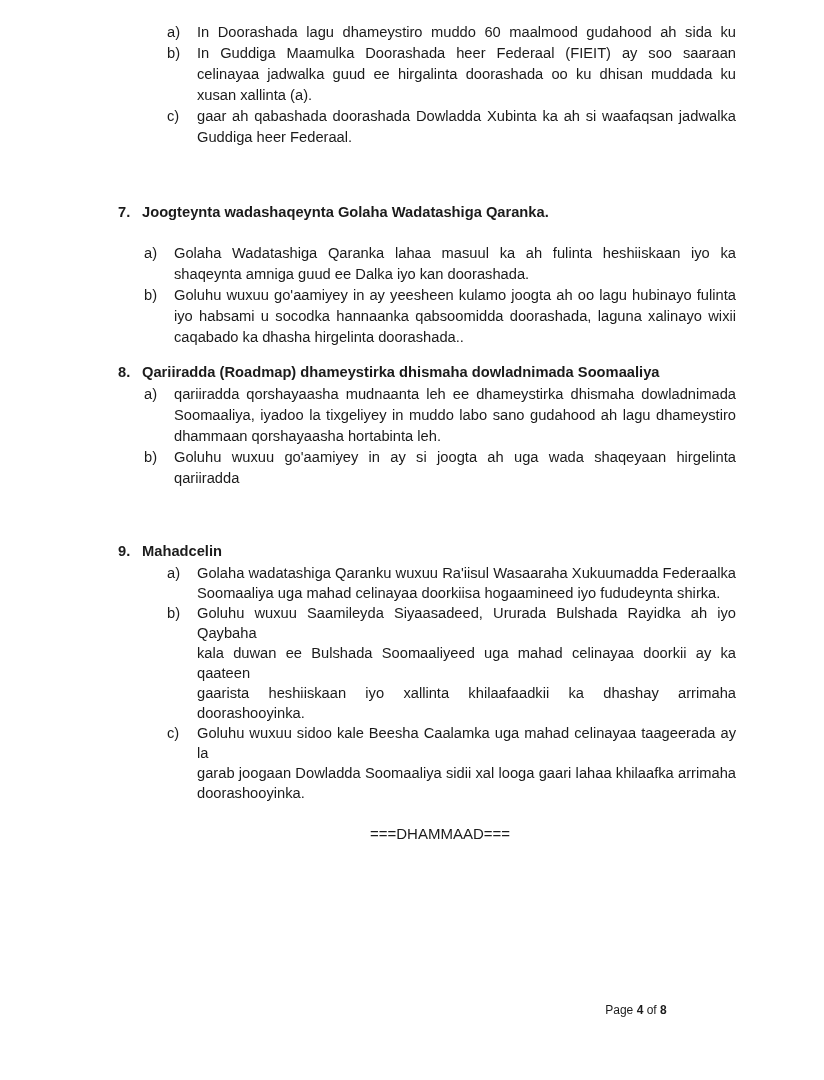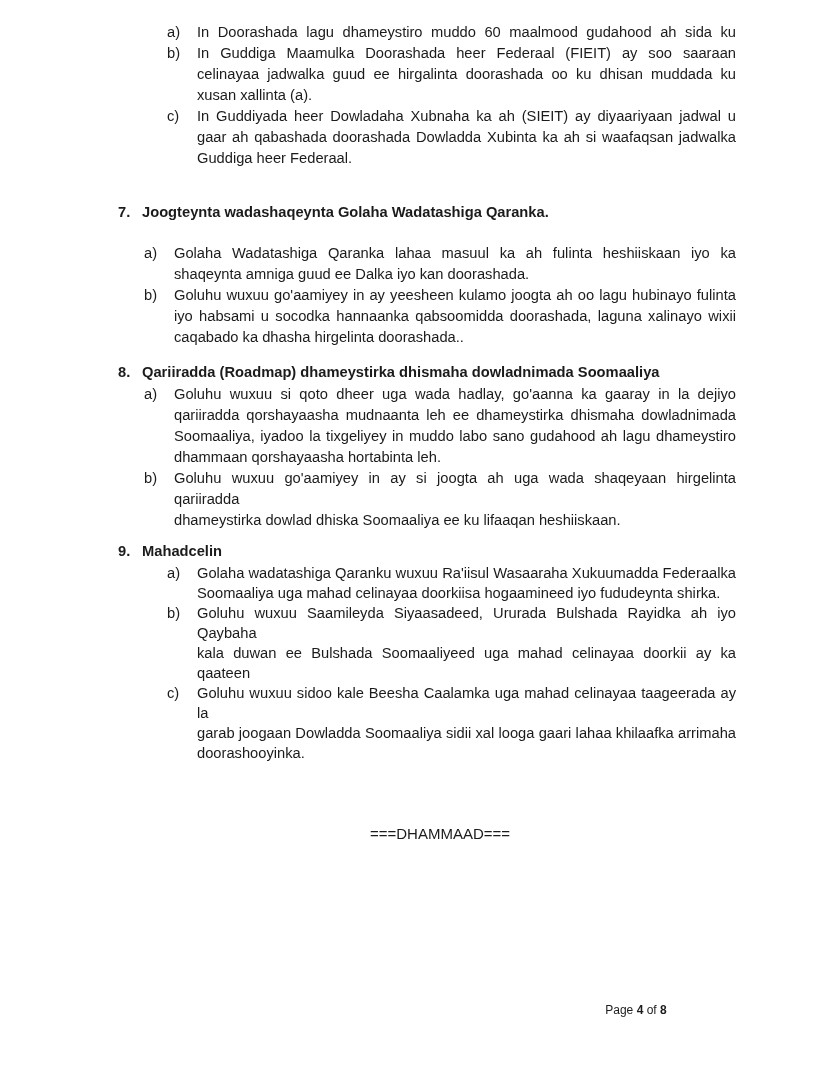--- a/index.html
+++ b/index.html
@@ -61,21 +61,20 @@
         <span class="marker">b)</span>
         <div class="lines">
           <div class="line">In Guddiga Maamulka Doorashada heer Federaal (FIEIT) ay soo saaraan</div>
           <div class="line">celinayaa jadwalka guud ee hirgalinta doorashada oo ku dhisan muddada ku</div>
           <div class="line last">xusan xallinta (a).</div>
         </div>
       </div>
       <div class="item">
         <span class="marker">c)</span>
         <div class="lines">
-          <div class="line">In Guddiyada heer Dowladaha Xubnaha ka ah (SIEIT) ay diyaariyaan jadwal u</div>
           <div class="line">gaar ah qabashada doorashada Dowladda Xubinta ka ah si waafaqsan jadwalka</div>
           <div class="line last">Guddiga heer Federaal.</div>
         </div>
       </div>
     </div>
 
   <div class="heading abs" style="left:118px; top:202px; width:618px;">
     <span class="h-num">7.</span>
     <span class="h-title">Joogteynta wadashaqeynta Golaha Wadatashiga Qaranka.</span>
   </div>
@@ -98,31 +97,29 @@
     </div>
 
   <div class="heading abs" style="left:118px; top:362px; width:618px;">
     <span class="h-num">8.</span>
     <span class="h-title">Qariiradda (Roadmap) dhameystirka dhismaha dowladnimada Soomaaliya</span>
   </div>
   <div class="item-list abs" style="left:144px; top:384px; width:592px;">
       <div class="item">
         <span class="marker">a)</span>
         <div class="lines">
-          <div class="line">Goluhu wuxuu si qoto dheer uga wada hadlay, go'aanna ka gaaray in la dejiyo</div>
           <div class="line">qariiradda qorshayaasha mudnaanta leh ee dhameystirka dhismaha dowladnimada</div>
           <div class="line">Soomaaliya, iyadoo la tixgeliyey in muddo labo sano gudahood ah lagu dhameystiro</div>
           <div class="line last">dhammaan qorshayaasha hortabinta leh.</div>
         </div>
       </div>
       <div class="item">
         <span class="marker">b)</span>
         <div class="lines">
           <div class="line">Goluhu wuxuu go'aamiyey in ay si joogta ah uga wada shaqeyaan hirgelinta qariiradda</div>
-          <div class="line last">dhameystirka dowlad dhiska Soomaaliya ee ku lifaaqan heshiiskaan.</div>
         </div>
       </div>
     </div>
 
   <div class="heading abs" style="left:118px; top:541px; width:618px;">
     <span class="h-num">9.</span>
     <span class="h-title">Mahadcelin</span>
   </div>
   <div class="item-list tight abs" style="left:167px; top:563px; width:569px;">
       <div class="item">
@@ -130,20 +127,21 @@
         <div class="lines">
           <div class="line">Golaha wadatashiga Qaranku wuxuu Ra'iisul Wasaaraha Xukuumadda Federaalka</div>
           <div class="line last">Soomaaliya uga mahad celinayaa doorkiisa hogaamineed iyo fududeynta shirka.</div>
         </div>
       </div>
       <div class="item">
         <span class="marker">b)</span>
         <div class="lines">
           <div class="line">Goluhu wuxuu Saamileyda Siyaasadeed, Ururada Bulshada Rayidka ah iyo Qaybaha</div>
           <div class="line">kala duwan ee Bulshada Soomaaliyeed uga mahad celinayaa doorkii ay ka qaateen</div>
+          <div class="line last">gaarista heshiiskaan iyo xallinta khilaafaadkii ka dhashay arrimaha doorashooyinka.</div>
         </div>
       </div>
       <div class="item">
         <span class="marker">c)</span>
         <div class="lines">
           <div class="line">Goluhu wuxuu sidoo kale Beesha Caalamka uga mahad celinayaa taageerada ay la</div>
           <div class="line">garab joogaan Dowladda Soomaaliya sidii xal looga gaari lahaa khilaafka arrimaha</div>
           <div class="line last">doorashooyinka.</div>
         </div>
       </div>

